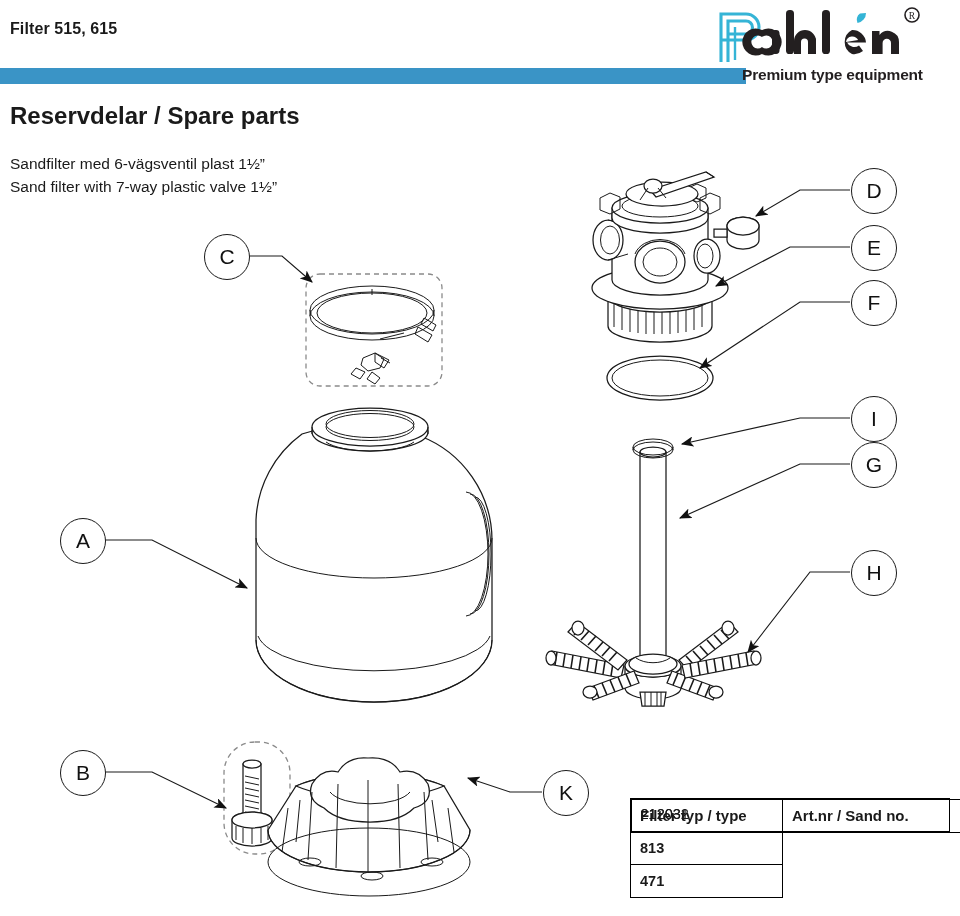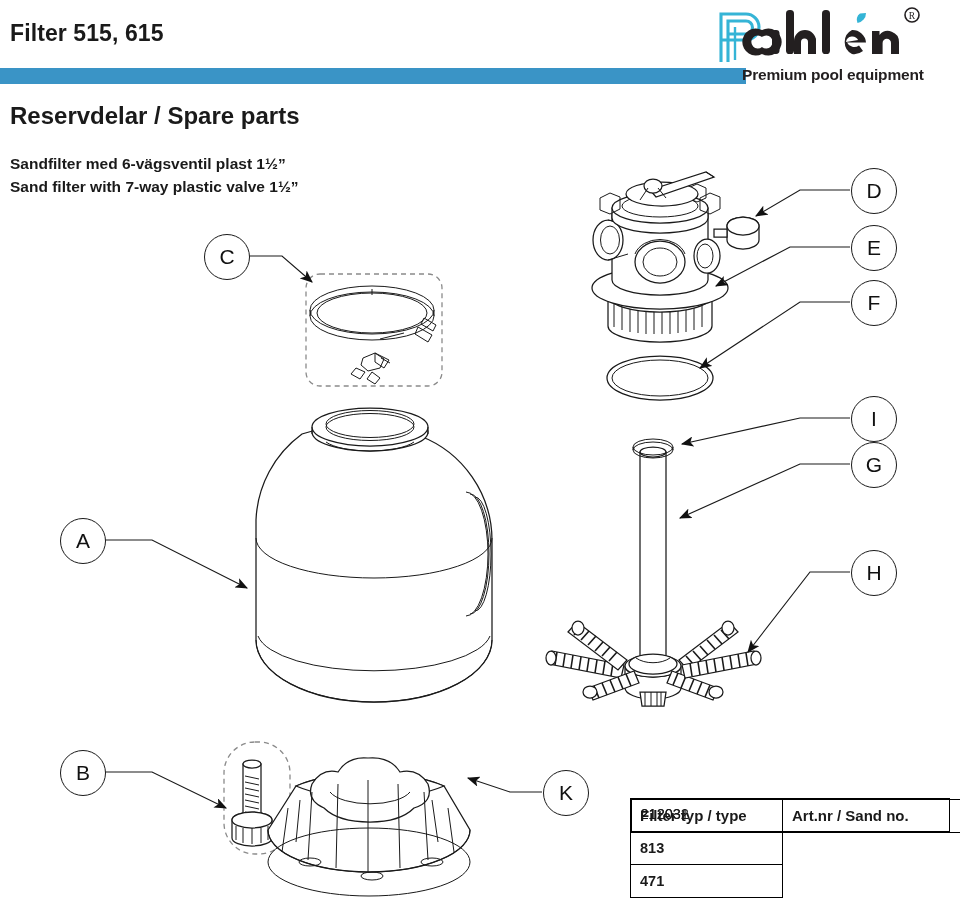--- a/index.html
+++ b/index.html
@@ -9,37 +9,37 @@
     font-family:"Liberation Sans","DejaVu Sans",sans-serif;
     color:#1a1a1a;
     position:relative;
     overflow:hidden;
   }
   .page{position:relative;width:960px;height:916px;}
 
   
   .doc-title{
     position:absolute;left:10px;top:20px;
-    font-size:23px;font-weight:bold;letter-spacing:.1px;
+    font-size:16px;font-weight:bold;letter-spacing:.1px;
   }
   .rule{
     position:absolute;left:0;top:68px;width:722px;height:16px;
     background:#3a94c6;
   }
   .rule-stub{
     position:absolute;left:700px;top:68px;width:46px;height:16px;
     background:#3a94c6;
   }
   .section-title{
     position:absolute;left:10px;top:102px;
     font-size:24px;font-weight:bold;
   }
   .subtitle{
     position:absolute;left:10px;top:152px;
-    font-size:15.5px;font-weight:bold;line-height:23px;
+    font-size:15.5px;font-weight:normal;line-height:23px;
     white-space:pre-line;
   }
 
   
   .logo{position:absolute;left:716px;top:4px;width:240px;height:84px;}
   .logo-word{position:absolute;left:0;top:0;}
   .logo-tag{
     position:absolute;left:26px;top:62px;
     font-size:15.5px;font-weight:bold;color:#231f20;letter-spacing:-.2px;
   }
@@ -114,21 +114,21 @@
                  a4.2 4.2 0 0 0 -8.4 0 L166.6 50 Z"></path>
       </g>
 
       <path d="M150 9 a10 10 0 0 1 -8.5 10 a7.5 7.5 0 0 1 2.5 -9.5 z" fill="#35b4d6"></path>
 
       <g>
         <circle cx="196" cy="11" r="7" fill="none" stroke="#231f20" stroke-width="1.6"></circle>
         <text x="196" y="15" font-size="9.5" font-family="Liberation Serif, serif" text-anchor="middle" fill="#231f20">R</text>
       </g>
     </svg>
-    <div class="logo-tag">Premium pool equipment</div>
+    <div class="logo-tag">Premium type equipment</div>
   </div>
 
   <svg class="art" viewBox="0 0 960 916">
     <defs>
       <marker id="ah" markerWidth="11" markerHeight="9" refX="10" refY="4.5" orient="auto">
         <path d="M0 0 L11 4.5 L0 9 L2.6 4.5 Z" fill="#111"></path>
       </marker>
       <style>
         .ln{fill:none;stroke:#1a1a1a;stroke-width:1.25;}
         .lnT{fill:none;stroke:#1a1a1a;stroke-width:1;}

